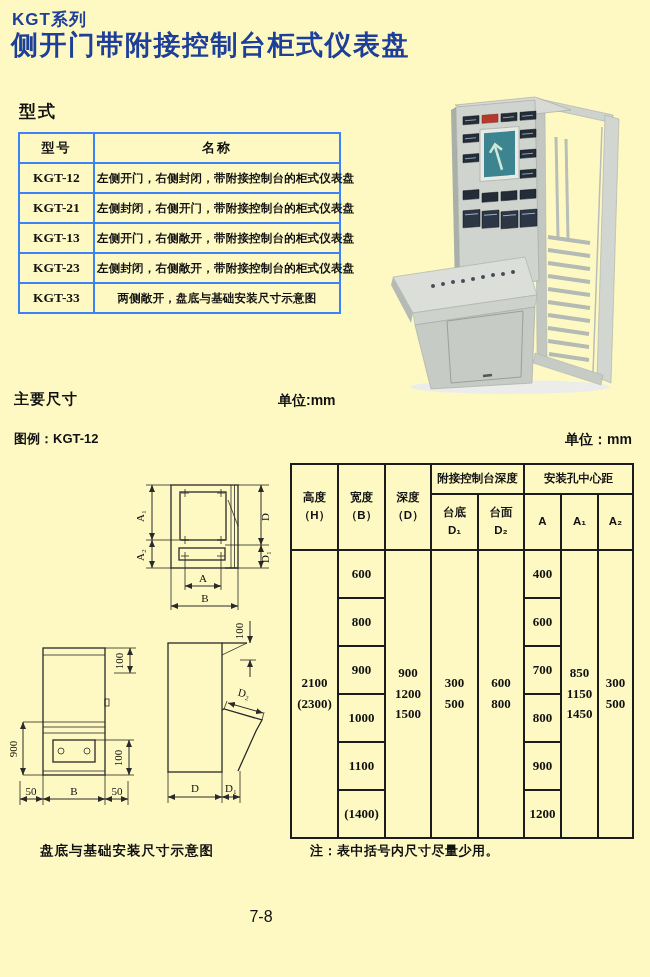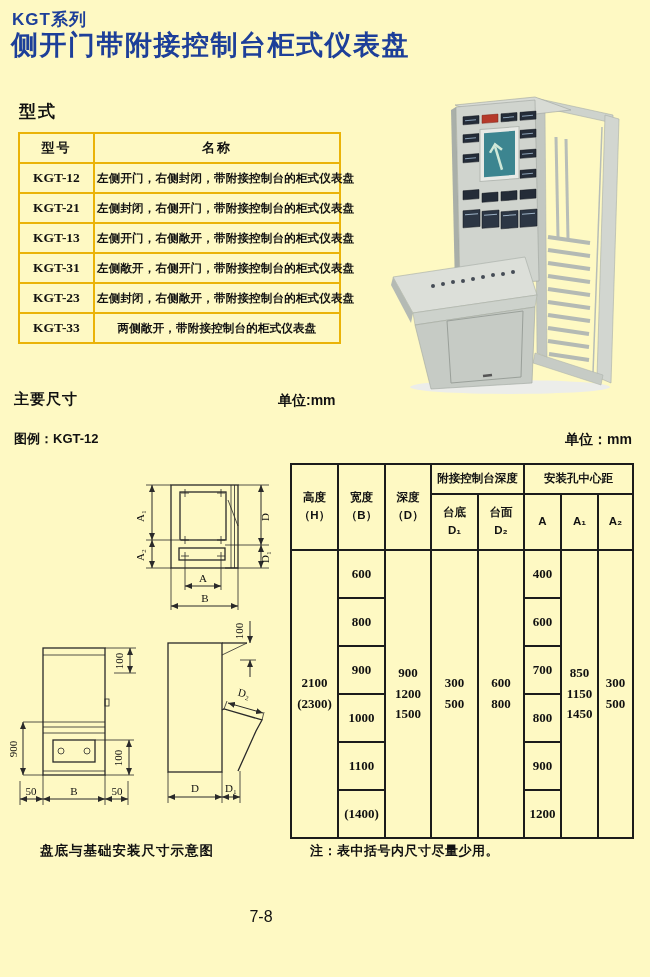--- a/index.html
+++ b/index.html
@@ -7,21 +7,21 @@
         font-family:"Liberation Sans",sans-serif;color:#111;}
   .abs{position:absolute;}
 
   
   .series{left:12px;top:8px;font-size:17px;font-weight:700;color:#1d3f99;letter-spacing:1px;}
   .title{left:11px;top:27px;font-size:27px;font-weight:700;color:#1d3f99;letter-spacing:1.5px;}
 
   
   .models-heading{left:19px;top:100px;font-size:17px;font-weight:700;letter-spacing:2px;}
   table.models{left:18px;top:132px;width:321px;border-collapse:collapse;table-layout:fixed;}
-  table.models th,table.models td{border:2px solid #eab308;height:28px;padding:0 2px;
+  table.models th,table.models td{border:2px solid #3b82f6;height:28px;padding:0 2px;
      text-align:center;vertical-align:middle;}
   table.models th{font-size:13px;font-weight:700;letter-spacing:2px;}
   td.model-cell{font-family:"Liberation Serif",serif;font-size:13.5px;font-weight:700;}
   td.name-cell{font-size:11.5px;font-weight:700;letter-spacing:0.2px;white-space:nowrap;}
 
   
   .dims-heading{left:14px;top:390px;font-size:15px;font-weight:700;letter-spacing:1px;}
   .unit-top{left:278px;top:392px;font-size:14px;font-weight:700;}
   .legend{left:14px;top:430px;font-size:13px;font-weight:700;}
   .unit-right{right:18px;top:431px;font-size:14px;font-weight:700;}
@@ -73,30 +73,26 @@
     </tr>
     <tr>
       <td class="model-cell">KGT-21</td>
       <td class="name-cell">左侧封闭，右侧开门，带附接控制台的柜式仪表盘</td>
     </tr>
     <tr>
       <td class="model-cell">KGT-13</td>
       <td class="name-cell">左侧开门，右侧敞开，带附接控制台的柜式仪表盘</td>
     </tr>
     <tr>
-      <td class="model-cell">KGT-31</td>
-      <td class="name-cell">左侧敞开，右侧开门，带附接控制台的柜式仪表盘</td>
-    </tr>
-    <tr>
       <td class="model-cell">KGT-23</td>
       <td class="name-cell">左侧封闭，右侧敞开，带附接控制台的柜式仪表盘</td>
     </tr>
     <tr>
       <td class="model-cell">KGT-33</td>
-      <td class="name-cell">两侧敞开，带附接控制台的柜式仪表盘</td>
+      <td class="name-cell">两侧敞开，盘底与基础安装尺寸示意图</td>
     </tr>
   </tbody>
     </table>
 
   <svg class="abs" style="left:385px;top:85px;" width="260" height="310" viewBox="0 0 260 310">
 
     <ellipse cx="125" cy="302" rx="100" ry="7" fill="#ecedea"></ellipse>
 
     <g>
       <polygon points="150,13 228,30 228,38 150,21" fill="#ced3cd" stroke="#a8aea8" stroke-width="0.6"></polygon>

